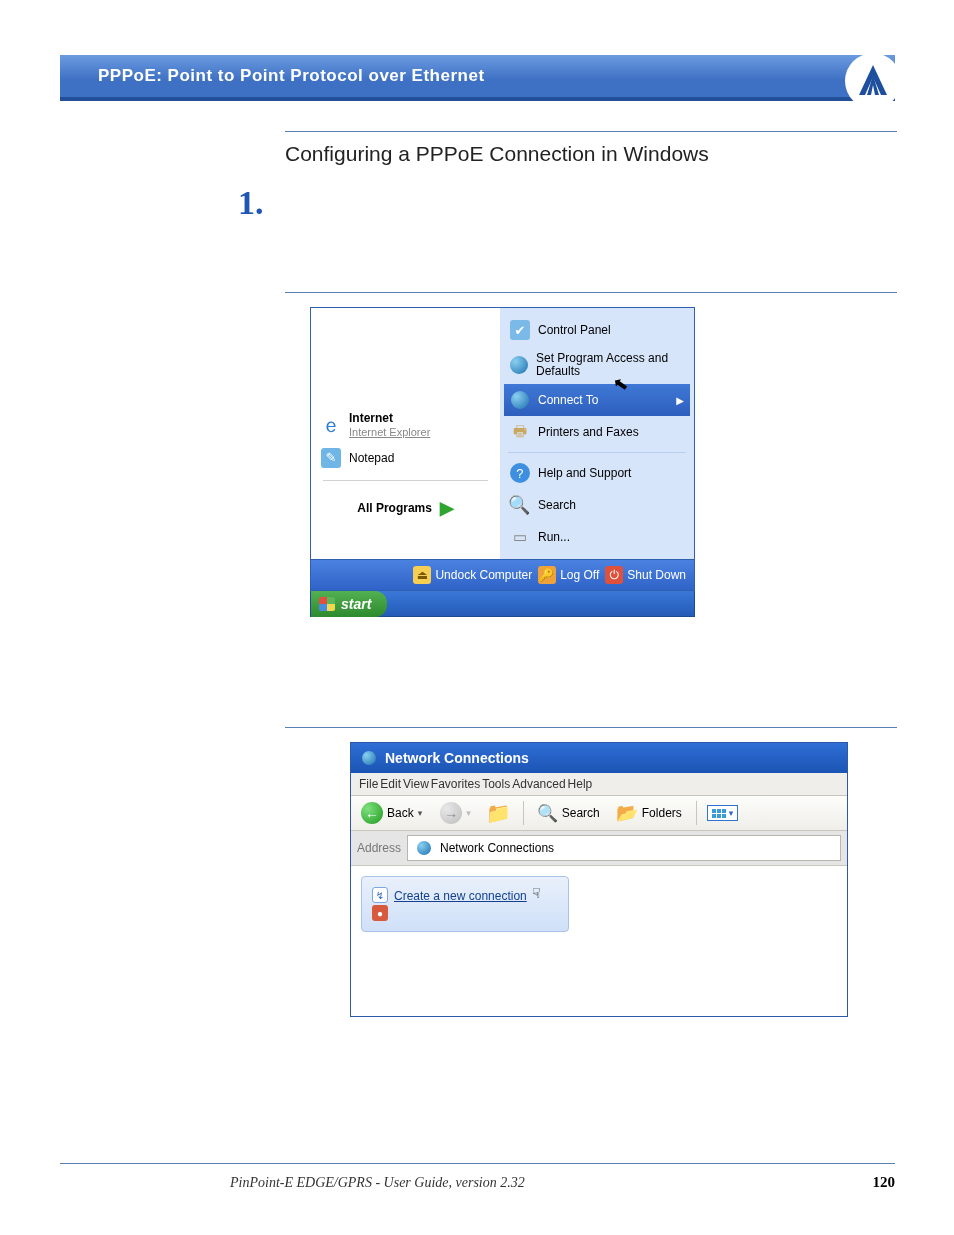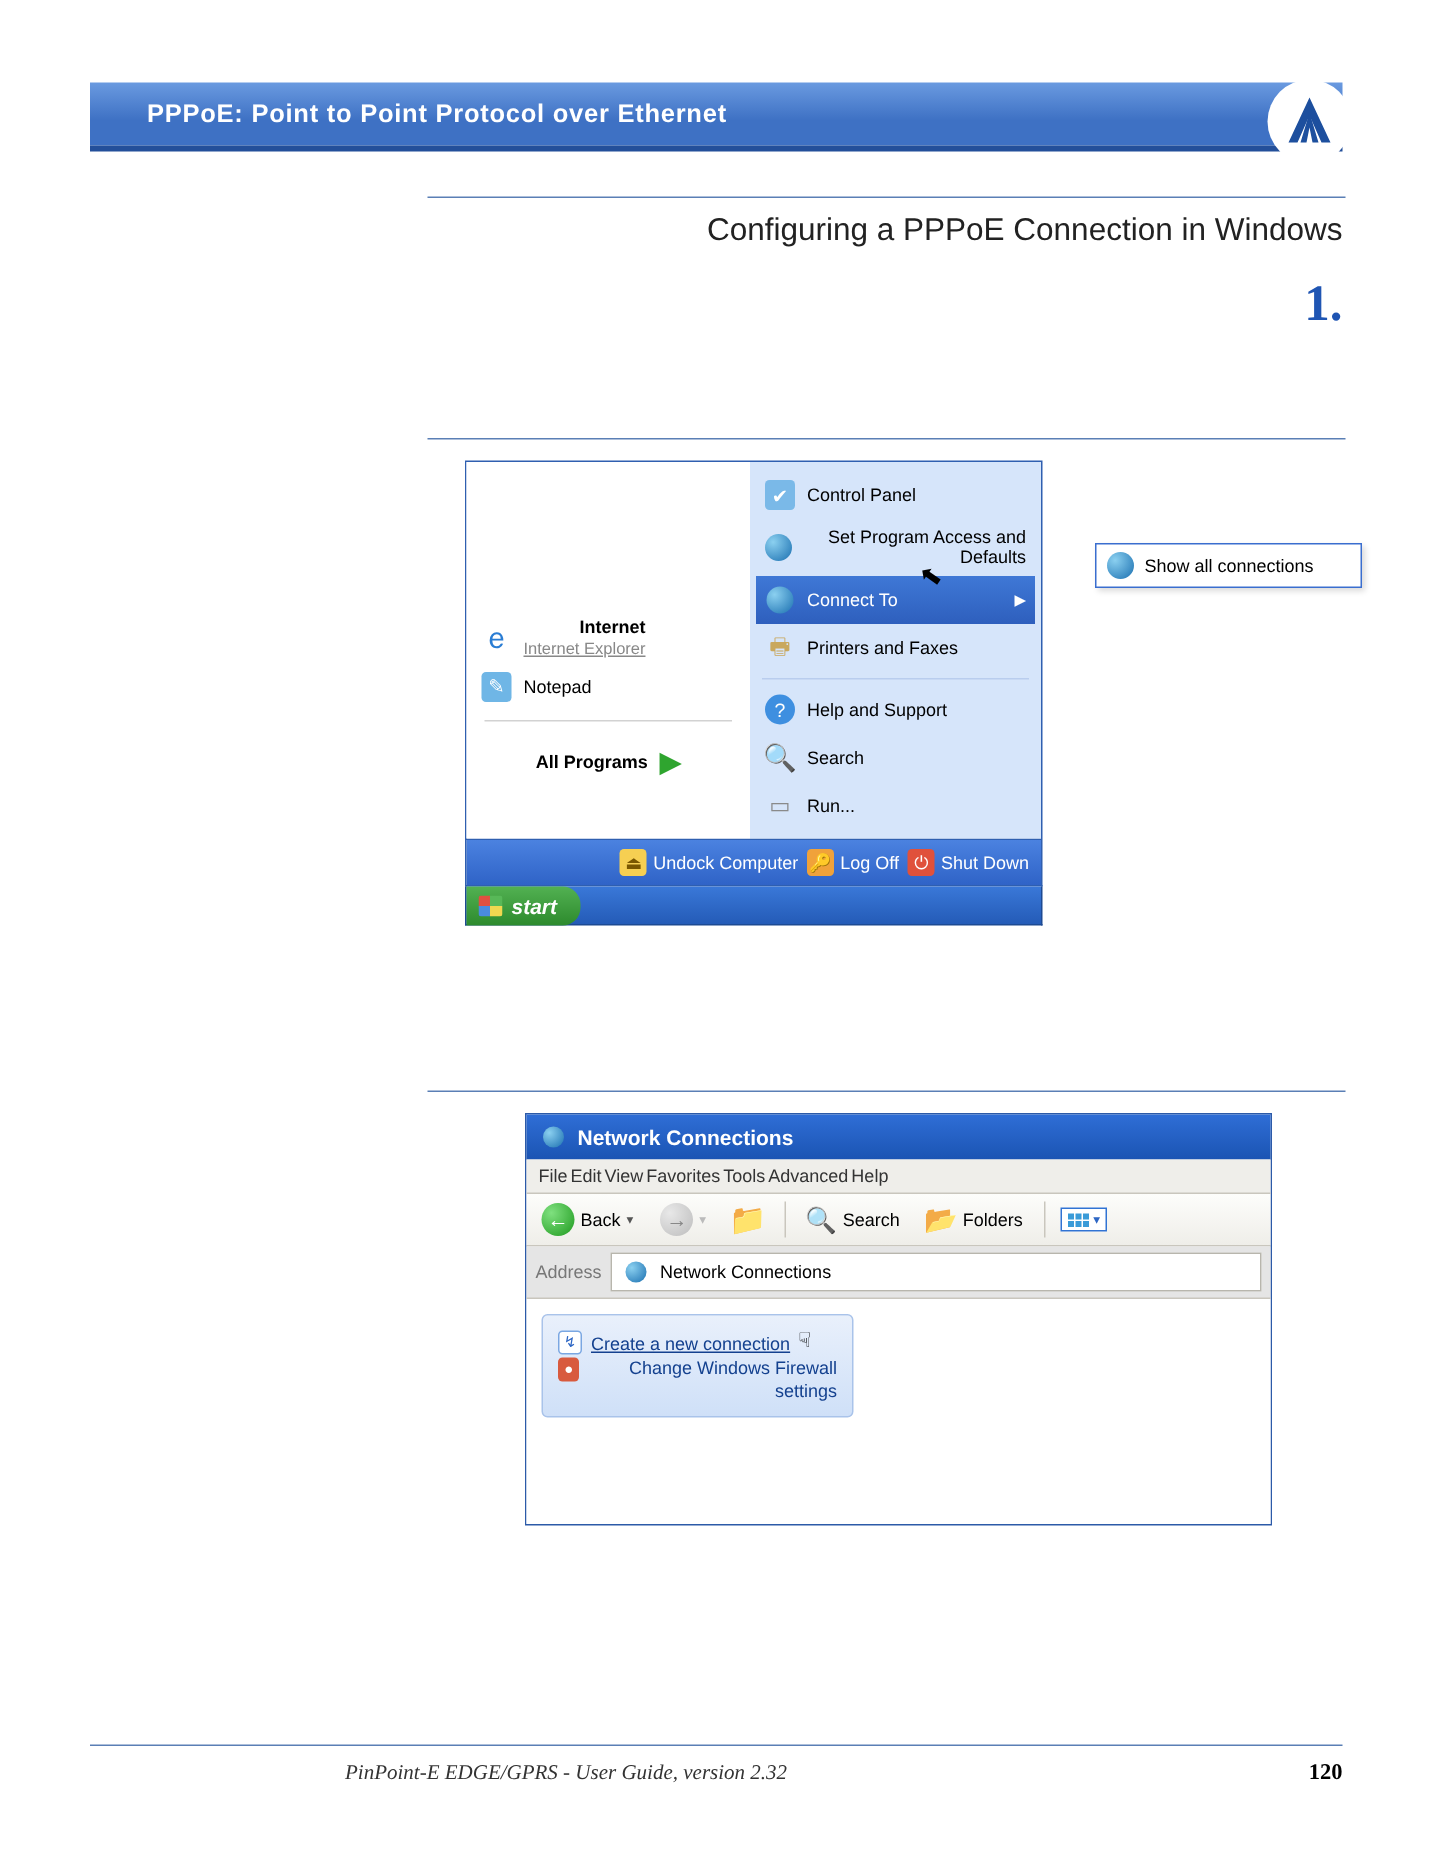--- a/index.html
+++ b/index.html
@@ -9,21 +9,20 @@
     background: #fff;
     font-family: "Segoe UI", Tahoma, Arial, sans-serif;
     position: relative;
     color: #000;
   }
   .page {
     position: absolute;
     left: 60px; top: 55px;
     width: 835px;
     height: 1130px;
-    text-align: right;
   }
   
   .hdr-bar {
     background: linear-gradient(#6a9ae0, #3e71c4 60%, #3e71c4);
     border-bottom: 4px solid #234f9a;
     height: 46px;
     position: relative;
     display: flex;
     align-items: center;
     padding-left: 38px;
@@ -348,26 +347,20 @@
           <span>Shut Down</span>
         </div>
       </div>
       <div class="sm-startbar">
         <div class="sm-startbtn">
           <span class="winflag"></span>
           <span>start</span>
         </div>
       </div>
 
-      <div class="flyout">
-        <span class="ico">
-            <span class="globe"></span>
-          </span>
-        <span>Show all connections</span>
-      </div>
       <div class="cursor">⬉</div>
     </div>
 
     <div class="fig-rule" style="margin-top:110px;"></div>
 
     <div class="fig2">
       <div class="nc-title">
         <span class="ico">
             <span class="globe" style="width:14px;height:14px;"></span>
           </span>
@@ -431,21 +424,20 @@
           <div class="task-body">
             <div class="task-link">
               <span class="ico-box" style="background:#fff;border:1px solid #7aa7e2;color:#2d66c4;width:16px;height:16px;font-size:10px;">↯</span>
               <span>
                 <a>Create a new connection</a>
                 <span class="hand">☟</span>
               </span>
             </div>
             <div class="task-link">
               <span class="ico-box" style="background:#d85a3e;width:16px;height:16px;font-size:10px;">●</span>
-              <span style="line-height:1.2;">Change Windows Firewall settings</span>
             </div>
           </div>
         </div>
       </div>
     </div>
 
   </div>
 </div>
 
 <div class="pg-footer">

